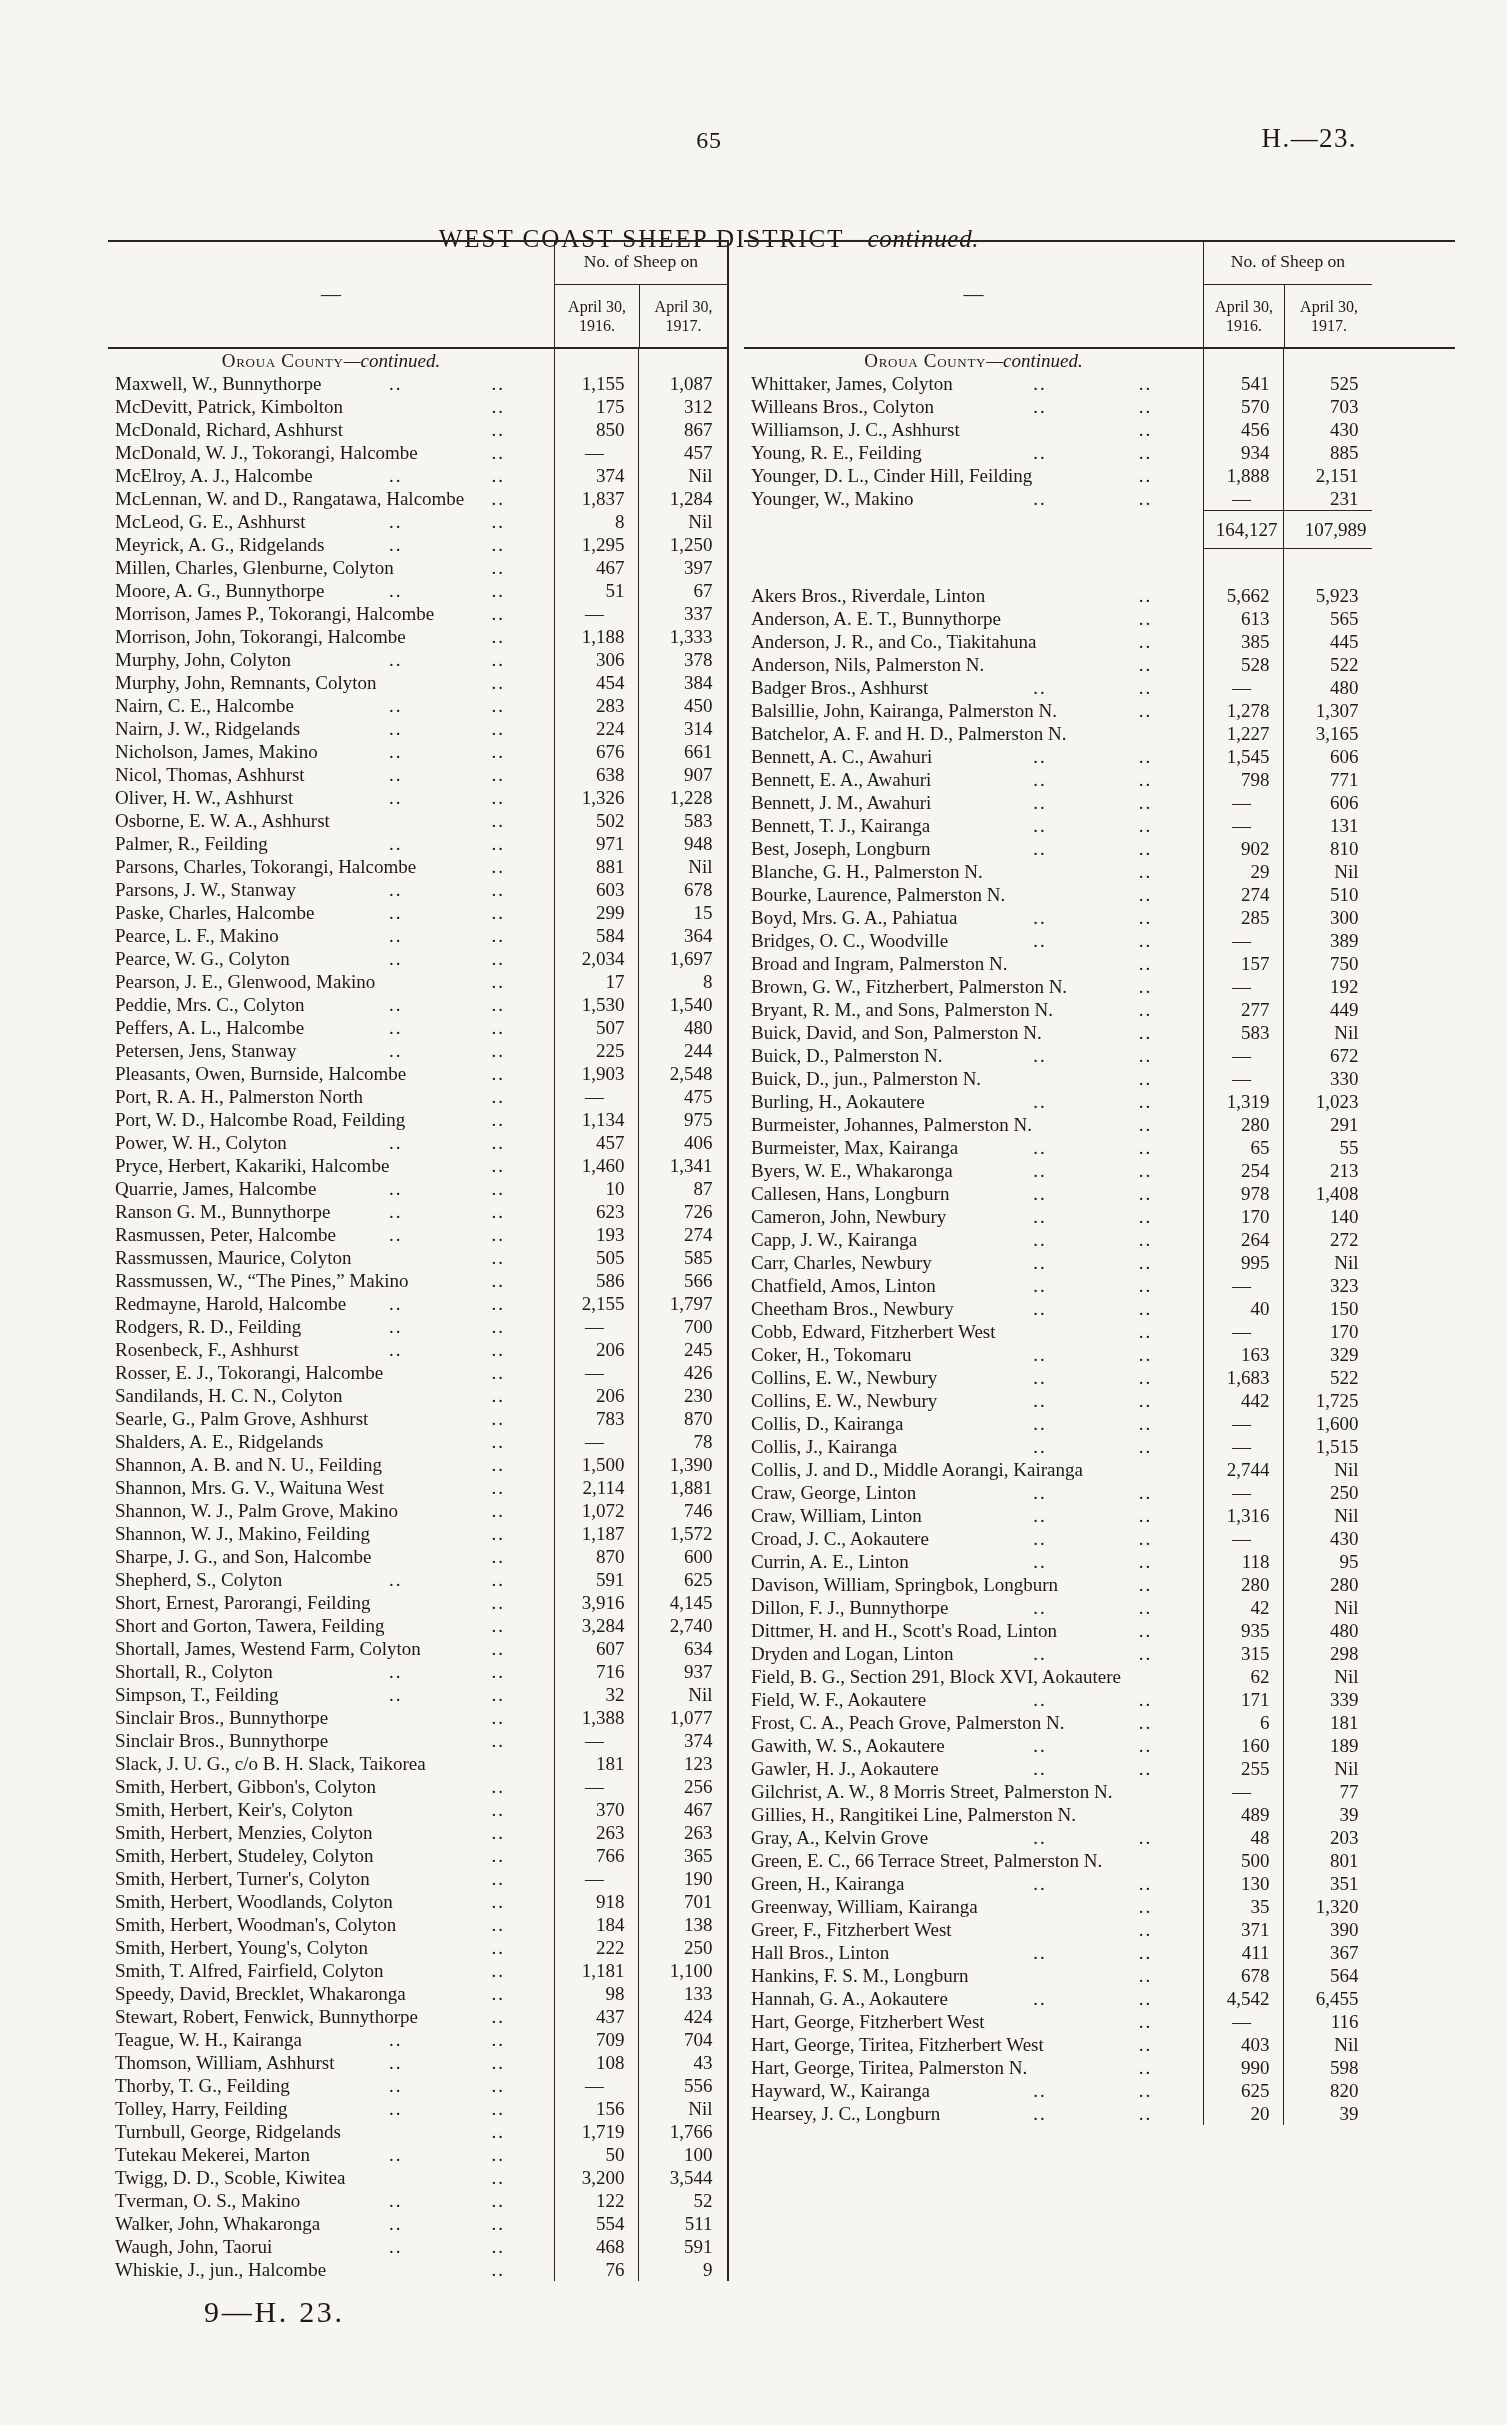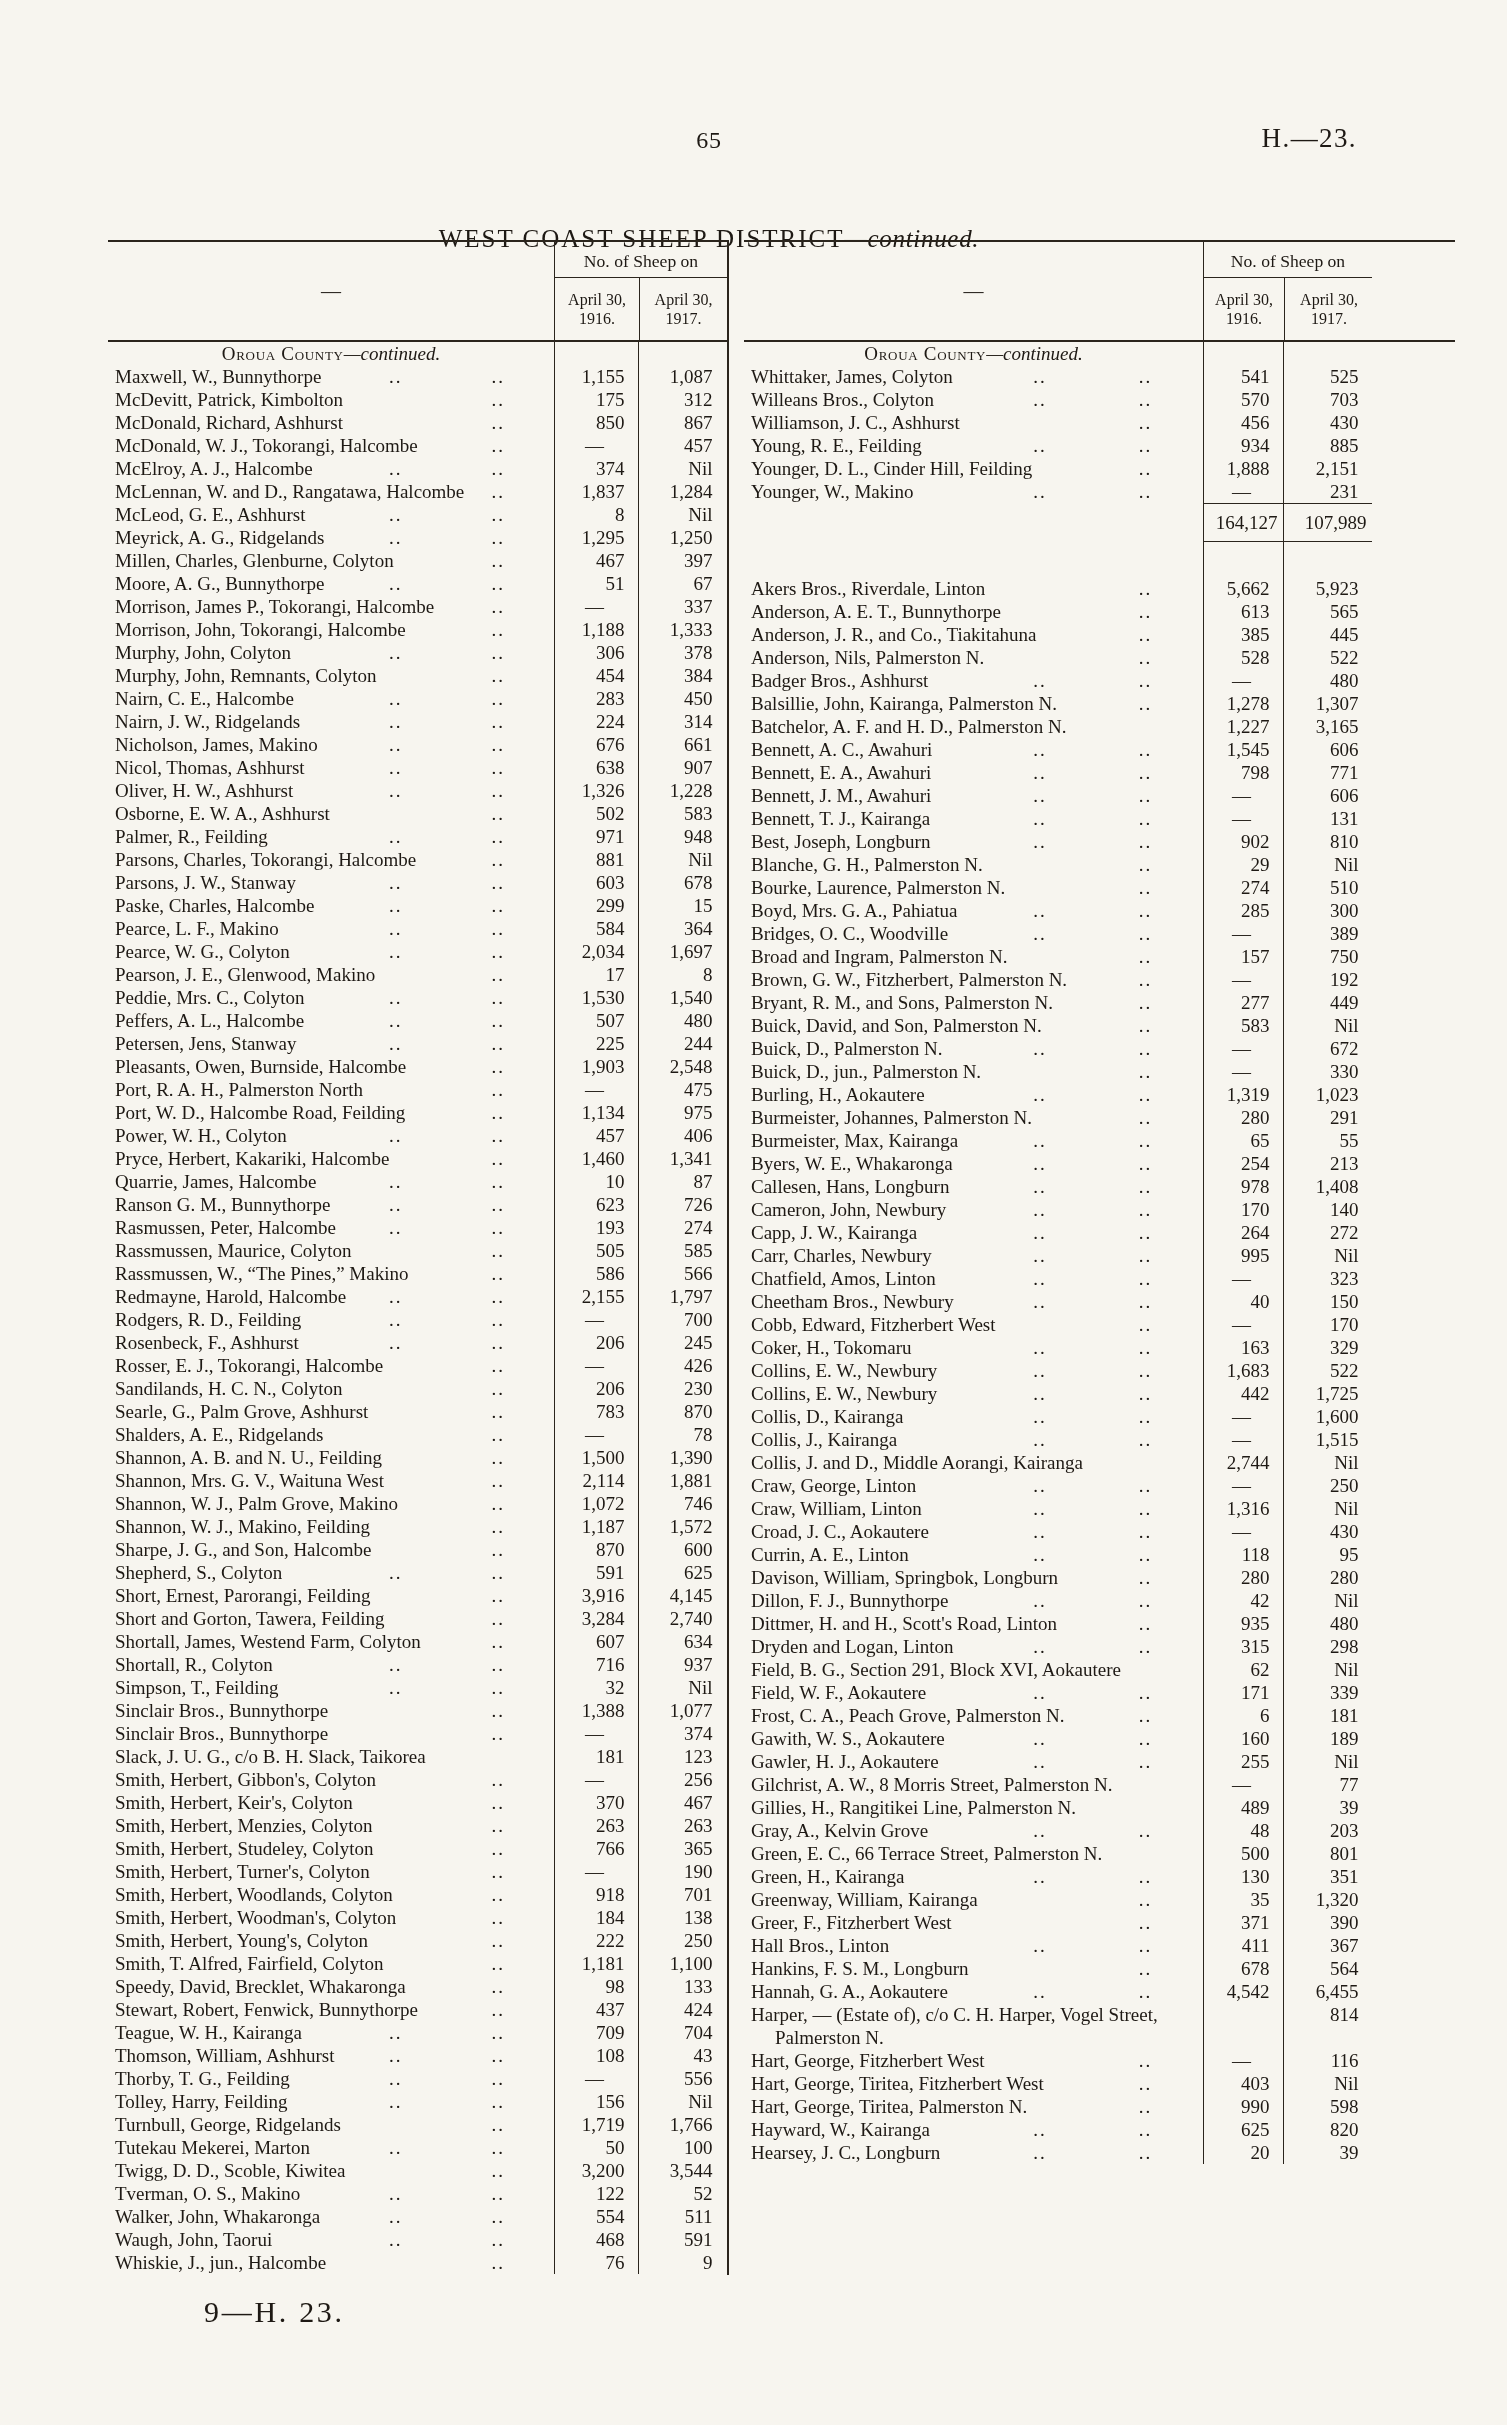--- a/index.html
+++ b/index.html
@@ -39,21 +39,21 @@
   .sheet-table{position:absolute; top:240px; border-top:2.7px solid var(--rule);}
   .lt{left:108px;  width:619px;  --c-name:446px; --c-1916:84px; --c-1917:88px; --cols:446px 84px 88px; border-right:2px solid var(--rule); min-height:2033px;}
   .rt{left:744px; width:711px; --c-name:459px; --c-1916:80px; --c-1917:89px; --cols:459px 80px 89px 83px;}
 
   .thead{display:grid; border-bottom:2.7px solid var(--rule);}
   .lt .thead{grid-template-columns:446px 173px;}
   .rt .thead{grid-template-columns:459px 169px 83px;}
   .th-name{display:flex; align-items:center; justify-content:center; font-size:20px;}
   .th-group{border-left:1.4px solid var(--rule);}
   .group-label{height:35px; line-height:38px; text-align:center; font-size:17.6px;}
-  .years{display:grid; border-top:1.4px solid var(--rule); height:62px;}
+  .years{display:grid; border-top:1.4px solid var(--rule); height:62px;margin-top:7px;}
   .lt .years{grid-template-columns:84px 88px;}
   .rt .years{grid-template-columns:80px 89px;}
   .year{display:flex; flex-direction:column; align-items:center; justify-content:center; font-size:16px; line-height:19px; text-align:center;}
   .year.y2{border-left:1.4px solid var(--rule);}
 
   .tbody{font-size:19px;}
   .row{display:grid; grid-template-columns:var(--cols); min-height:23px;}
   .cell{line-height:23px;}
   .name-cell{
     position:relative;
@@ -971,26 +971,20 @@
         <div class="cell num">564</div>
         <div class="cell fill"></div>
       </div>
       <div class="row data">
         <div class="cell name-cell">Hannah, G. A., Aokautere<span class="dotlead dot1">..</span><span class="dotlead dot2">..</span></div>
         <div class="cell num">4,542</div>
         <div class="cell num">6,455</div>
         <div class="cell fill"></div>
       </div>
       <div class="row data">
-        <div class="cell name-cell">Harper, — (Estate of), c/o C. H. Harper, Vogel Street, Palmerston N.</div>
-        <div class="cell num"></div>
-        <div class="cell num">814</div>
-        <div class="cell fill"></div>
-      </div>
-      <div class="row data">
         <div class="cell name-cell">Hart, George, Fitzherbert West<span class="dotlead dot2">..</span></div>
         <div class="cell num dash">—</div>
         <div class="cell num">116</div>
         <div class="cell fill"></div>
       </div>
       <div class="row data">
         <div class="cell name-cell">Hart, George, Tiritea, Fitzherbert West<span class="dotlead dot2">..</span></div>
         <div class="cell num">403</div>
         <div class="cell num">Nil</div>
         <div class="cell fill"></div>

